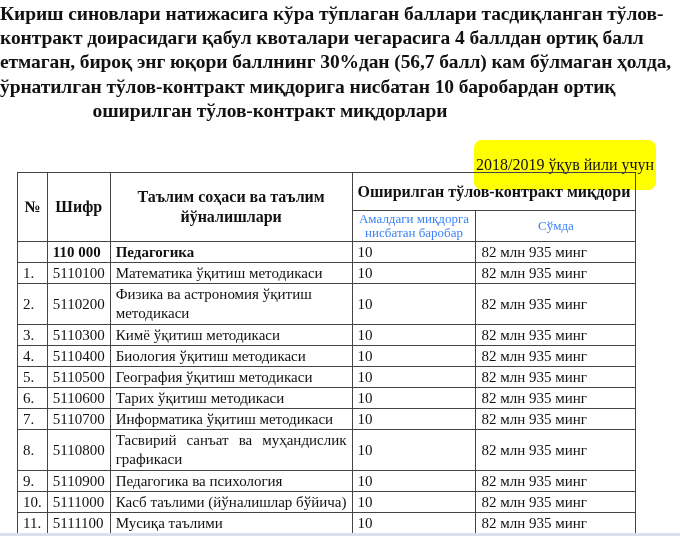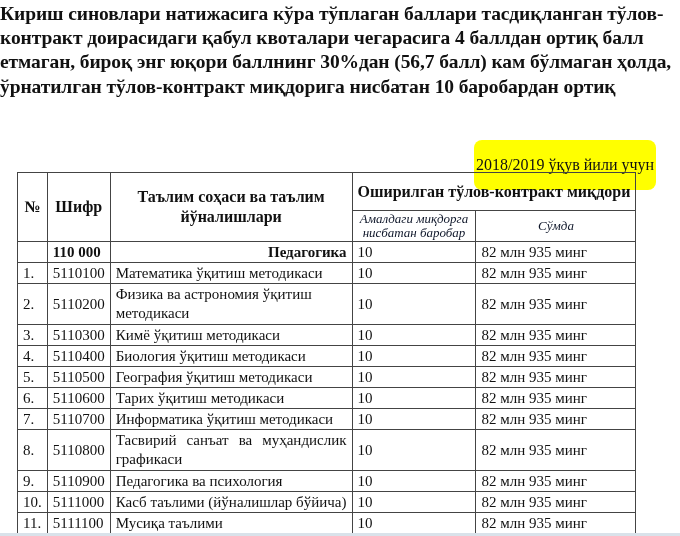--- a/index.html
+++ b/index.html
@@ -22,40 +22,41 @@
     position:absolute; left:17px; top:172px; border-collapse:collapse;
     table-layout:fixed; font-size:15px;
   }
   td, th { border:1.5px solid #444; padding:0 5px; overflow:hidden; white-space:nowrap; }
   th { font-weight:bold; font-size:16px; text-align:center; }
   .c-num { width:26px; }
   .c-code { width:61px; }
   .c-name { width:240px; }
   .c-ratio { width:117px; }
   .c-sum { width:151px; }
-  .sub { font-style:italic; font-weight:normal; font-size:13px; line-height:14px; color:#0f172a; }
+  .sub { font-weight:normal; font-size:13px; line-height:14px; color:#3b82f6; }
   .center { text-align:left; }
-  .left { text-align:right; }
+  .left { text-align:left; }
   .wrap { white-space:normal; line-height:19px;margin-left:23px; }
   .justify { text-align:justify; text-align-last:left; }
   tr.r1 td { height:20px; }
   tr.r2 td { height:40px; }
   .bold { font-weight:bold; }
   .bottom-band {
     position:absolute; left:0; top:533px; width:680px; height:3px; background:#d9e2ea;
   }
 </style>
 </head>
 <body>
 
 <div class="title">
   <div>Кириш синовлари натижасига кўра тўплаган баллари тасдиқланган тўлов-</div>
   <div>контракт доирасидаги қабул квоталари чегарасига 4 баллдан ортиқ балл</div>
   <div>етмаган, бироқ энг юқори баллнинг 30%дан (56,7 балл) кам бўлмаган ҳолда,</div>
   <div>ўрнатилган тўлов-контракт миқдорига нисбатан 10 баробардан ортиқ</div>
+  <div>оширилган тўлов-контракт миқдорлари</div>
 </div>
 
 <div class="year">2018/2019 ўқув йили учун</div>
 
 <table>
   <colgroup>
     <col class="c-num">
       <col class="c-code">
       <col class="c-name">
       <col class="c-ratio">

